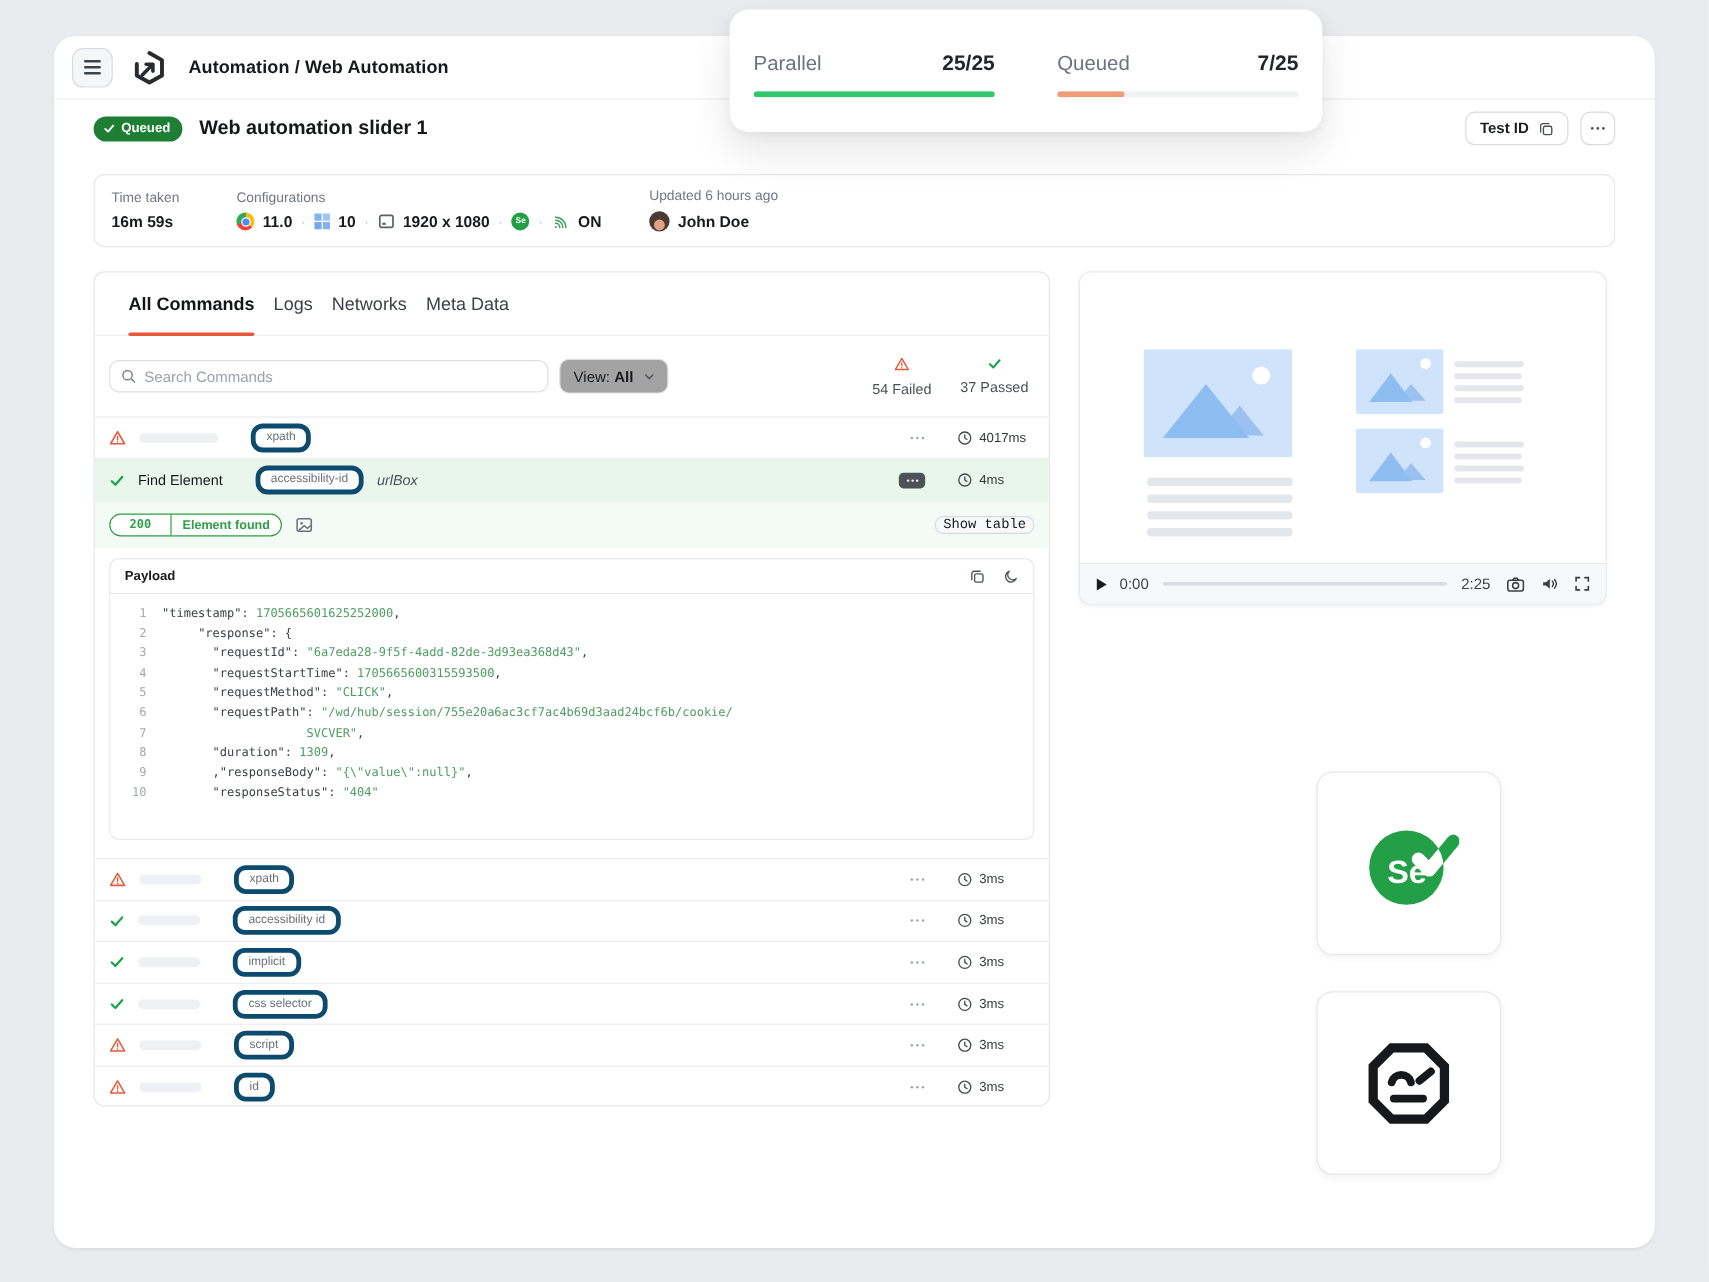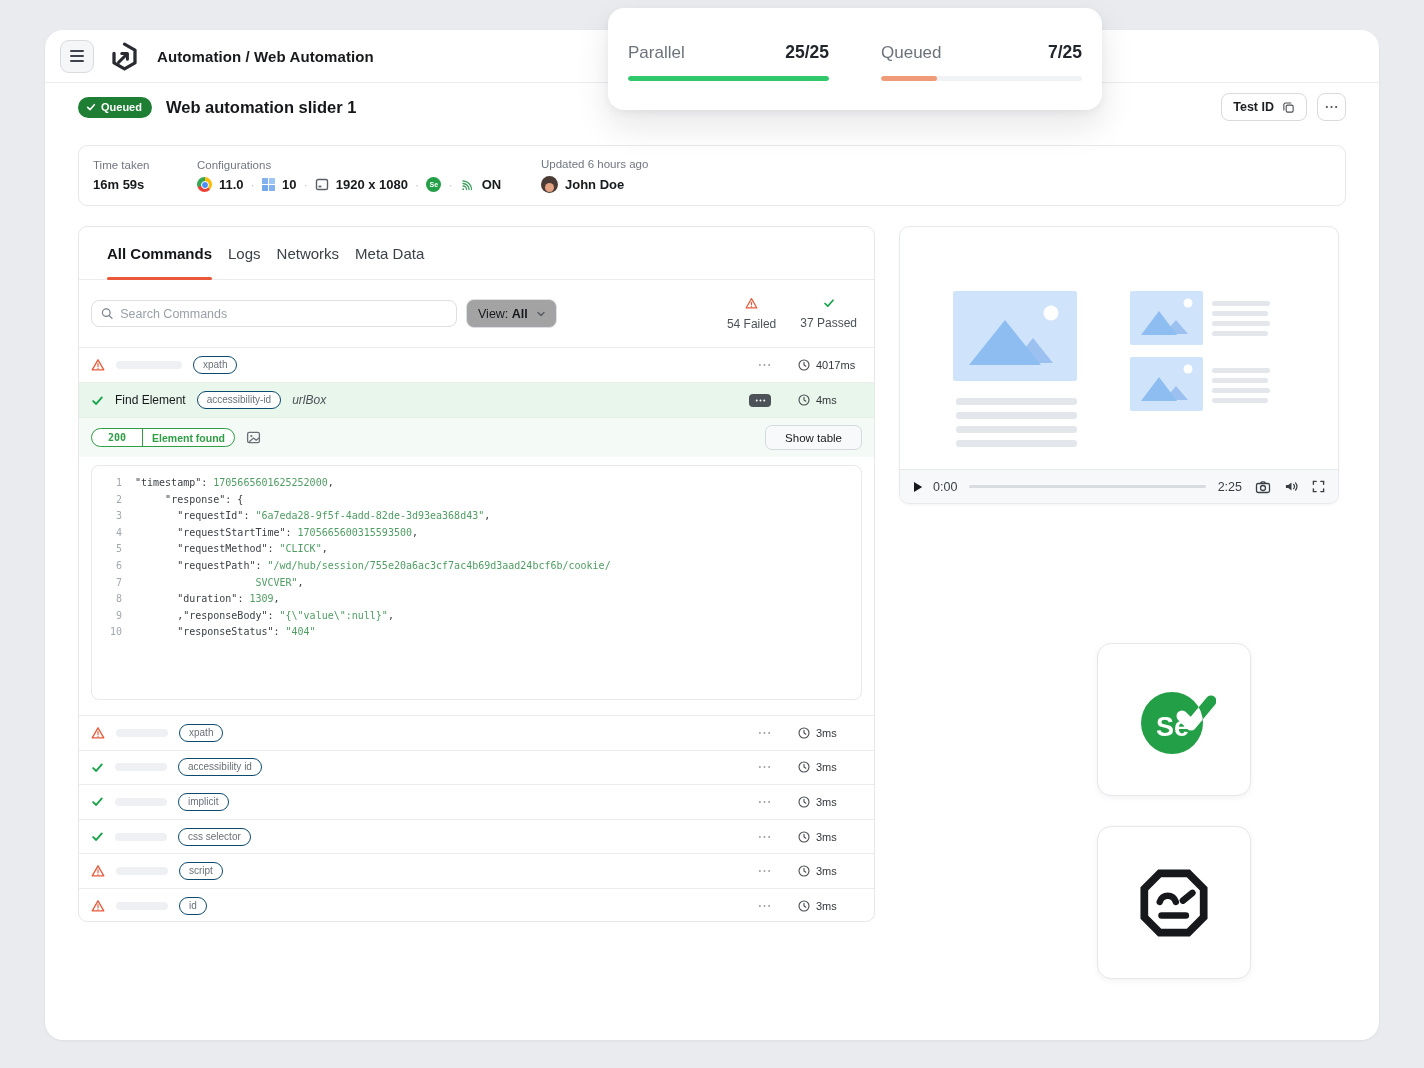--- a/index.html
+++ b/index.html
@@ -113,39 +113,39 @@
   .search-box input::placeholder{ color:#9aa1a9; }
   .view-select{ margin-left:9px; height:29px; border:1px solid #dcdfe3; background:#a3a3a3; border-radius:8px; cursor:pointer;
     display:flex; align-items:center; padding:0 11px; gap:9px; font-size:12.5px; color:#17191d; }
   .view-select .vv{ font-weight:700; }
   .counts{ margin-left:auto; display:flex; align-items:center; gap:24px; font-size:12px; color:#4b5157; padding-right:5px; }
   .count-item{ display:flex; align-items:center; gap:7px;flex-direction:column; }
 
   .cmd-row{ height:35px; display:flex; align-items:center; padding:0 12px; border-top:1px solid #ececf0; gap:11px; }
   .skeleton{ height:8px; border-radius:4px; background:#eef0f3; }
   .skel-66{ width:66px; } .skel-52{ width:52px; }
-  .pill{ border:1px solid #0c4a6e; border-radius:10px; padding:3px 9px; font-size:10px; color:#6a7078; background:#fff; line-height:1; }
+  .pill{ border:4px solid #0c4a6e; border-radius:10px; padding:3px 9px; font-size:10px; color:#6a7078; background:#fff; line-height:1;margin-left:16px; }
   .row-right{ margin-left:auto; display:flex; align-items:center; }
   .dots{ color:#9ca2aa; }
   .time-cell{ display:flex; align-items:center; gap:6px; font-size:11px; color:#33373c; width:64px; margin-left:27px; }
   .icon-warn, .icon-check{ display:none; }
   .failed .icon-warn{ display:block; }
   .passed .icon-check{ display:block; }
 
   .row-find{ background:#e9f6ec; }
   .find-name{ font-size:12px; font-weight:400; color:#15181b; }
   .target-name{ font-style:italic; font-size:12px; color:#4c5258; }
   .dark-dots{ background:#4c5258; border-radius:4px; width:22px; height:13px; display:flex; align-items:center; justify-content:center; }
 
   .row-result{ height:40px; background:#f4faf5; display:flex; align-items:center; padding:0 12px; gap:11px; border-top:1px solid #e4efe6; }
   .badge-200{ display:inline-flex; border:1px solid #2f9e44; border-radius:11px; font-size:10.5px; color:#2f9e44; height:19px; align-items:center; background:#fff; }
   .badge-200 .code{ padding:0 16px; border-right:1px solid #2f9e44; font-weight:700; display:flex; align-items:center; height:100%; }
   .badge-200 .txt{ padding:0 9px; font-weight:700; }
-  .btn-show-table{ margin-left:auto; height:25px; border:1px solid #d6d9dd; background:#f8f9fa; border-radius:7px; cursor:pointer;
-    font-size:11.5px; color:#17191d; padding:0 19px; display:flex; align-items:center; }
+  .btn-show-table{ margin-left:auto; height:15px; border:1px solid #d6d9dd; background:#f8f9fa; border-radius:7px; cursor:pointer;
+    font-size:11.5px; color:#17191d; padding:0 6px; display:flex; align-items:center;font-family:Liberation Mono, monospace; }
 
   .payload{ margin:8px 12px 0; border:1px solid #e7e9ec; border-radius:8px; height:235px; overflow:hidden; }
   .payload-head{ height:29px; border-bottom:1px solid #e7e9ec; display:flex; align-items:center; padding:0 12px; }
   .payload-title{ font-size:11px; font-weight:700; color:#17191d; }
   .payload-icons{ margin-left:auto; display:flex; gap:15px; color:#4b5157; }
   .payload-icons span{ cursor:pointer; }
   .code{ padding:9px 12px; font-family:"DejaVu Sans Mono",monospace; font-size:10px; }
   .code-line{ display:flex; line-height:16.6px; }
   .ln{ width:18px; text-align:right; color:#a2a8af; margin-right:13px; flex:none; }
   .ct{ white-space:pre; }
@@ -368,20 +368,36 @@
           </span>
           <svg width="15" height="15" viewBox="0 0 14 14">
               <rect x="1.5" y="2.2" width="11" height="9.6" rx="1.5" fill="none" stroke="#6a7078" stroke-width="1.2"></rect>
               <circle cx="5" cy="5.7" r="1" fill="#6a7078"></circle>
               <path d="M3 11 L7 7.5 L9.5 9.6 L12.4 7.2" fill="none" stroke="#6a7078" stroke-width="1.2"></path>
             </svg>
           <button class="btn-show-table">Show table</button>
         </div>
 
         <div class="payload">
+          <div class="payload-head">
+            <span class="payload-title">Payload</span>
+            <span class="payload-icons">
+              <span>
+                  <svg width="13" height="13" viewBox="0 0 14 14">
+                    <rect x="4.5" y="4.5" width="7.5" height="7.5" rx="1.5" fill="none" stroke="currentColor" stroke-width="1.2"></rect>
+                    <path d="M9.5 2.2 H4 A2 2 0 0 0 2 4.2 V9.8" fill="none" stroke="currentColor" stroke-width="1.2" stroke-linecap="round"></path>
+                  </svg>
+                </span>
+              <span>
+                  <svg width="13" height="13" viewBox="0 0 14 14">
+                    <path d="M11.8 8.6 A5 5 0 1 1 5.4 2.2 A4.3 4.3 0 0 0 11.8 8.6 Z" fill="none" stroke="currentColor" stroke-width="1.2" stroke-linejoin="round"></path>
+                  </svg>
+                </span>
+            </span>
+          </div>
           <div class="code">
               <div class="code-line">
                 <span class="ln">1</span>
                 <span class="ct"><span class="c-k">"timestamp"</span><span class="c-p">: </span><span class="c-v">1705665601625252000</span><span class="c-p">,</span></span>
               </div>
               <div class="code-line">
                 <span class="ln">2</span>
                 <span class="ct"><span class="c-p">     </span><span class="c-k">"response"</span><span class="c-p">: {</span></span>
               </div>
               <div class="code-line">

